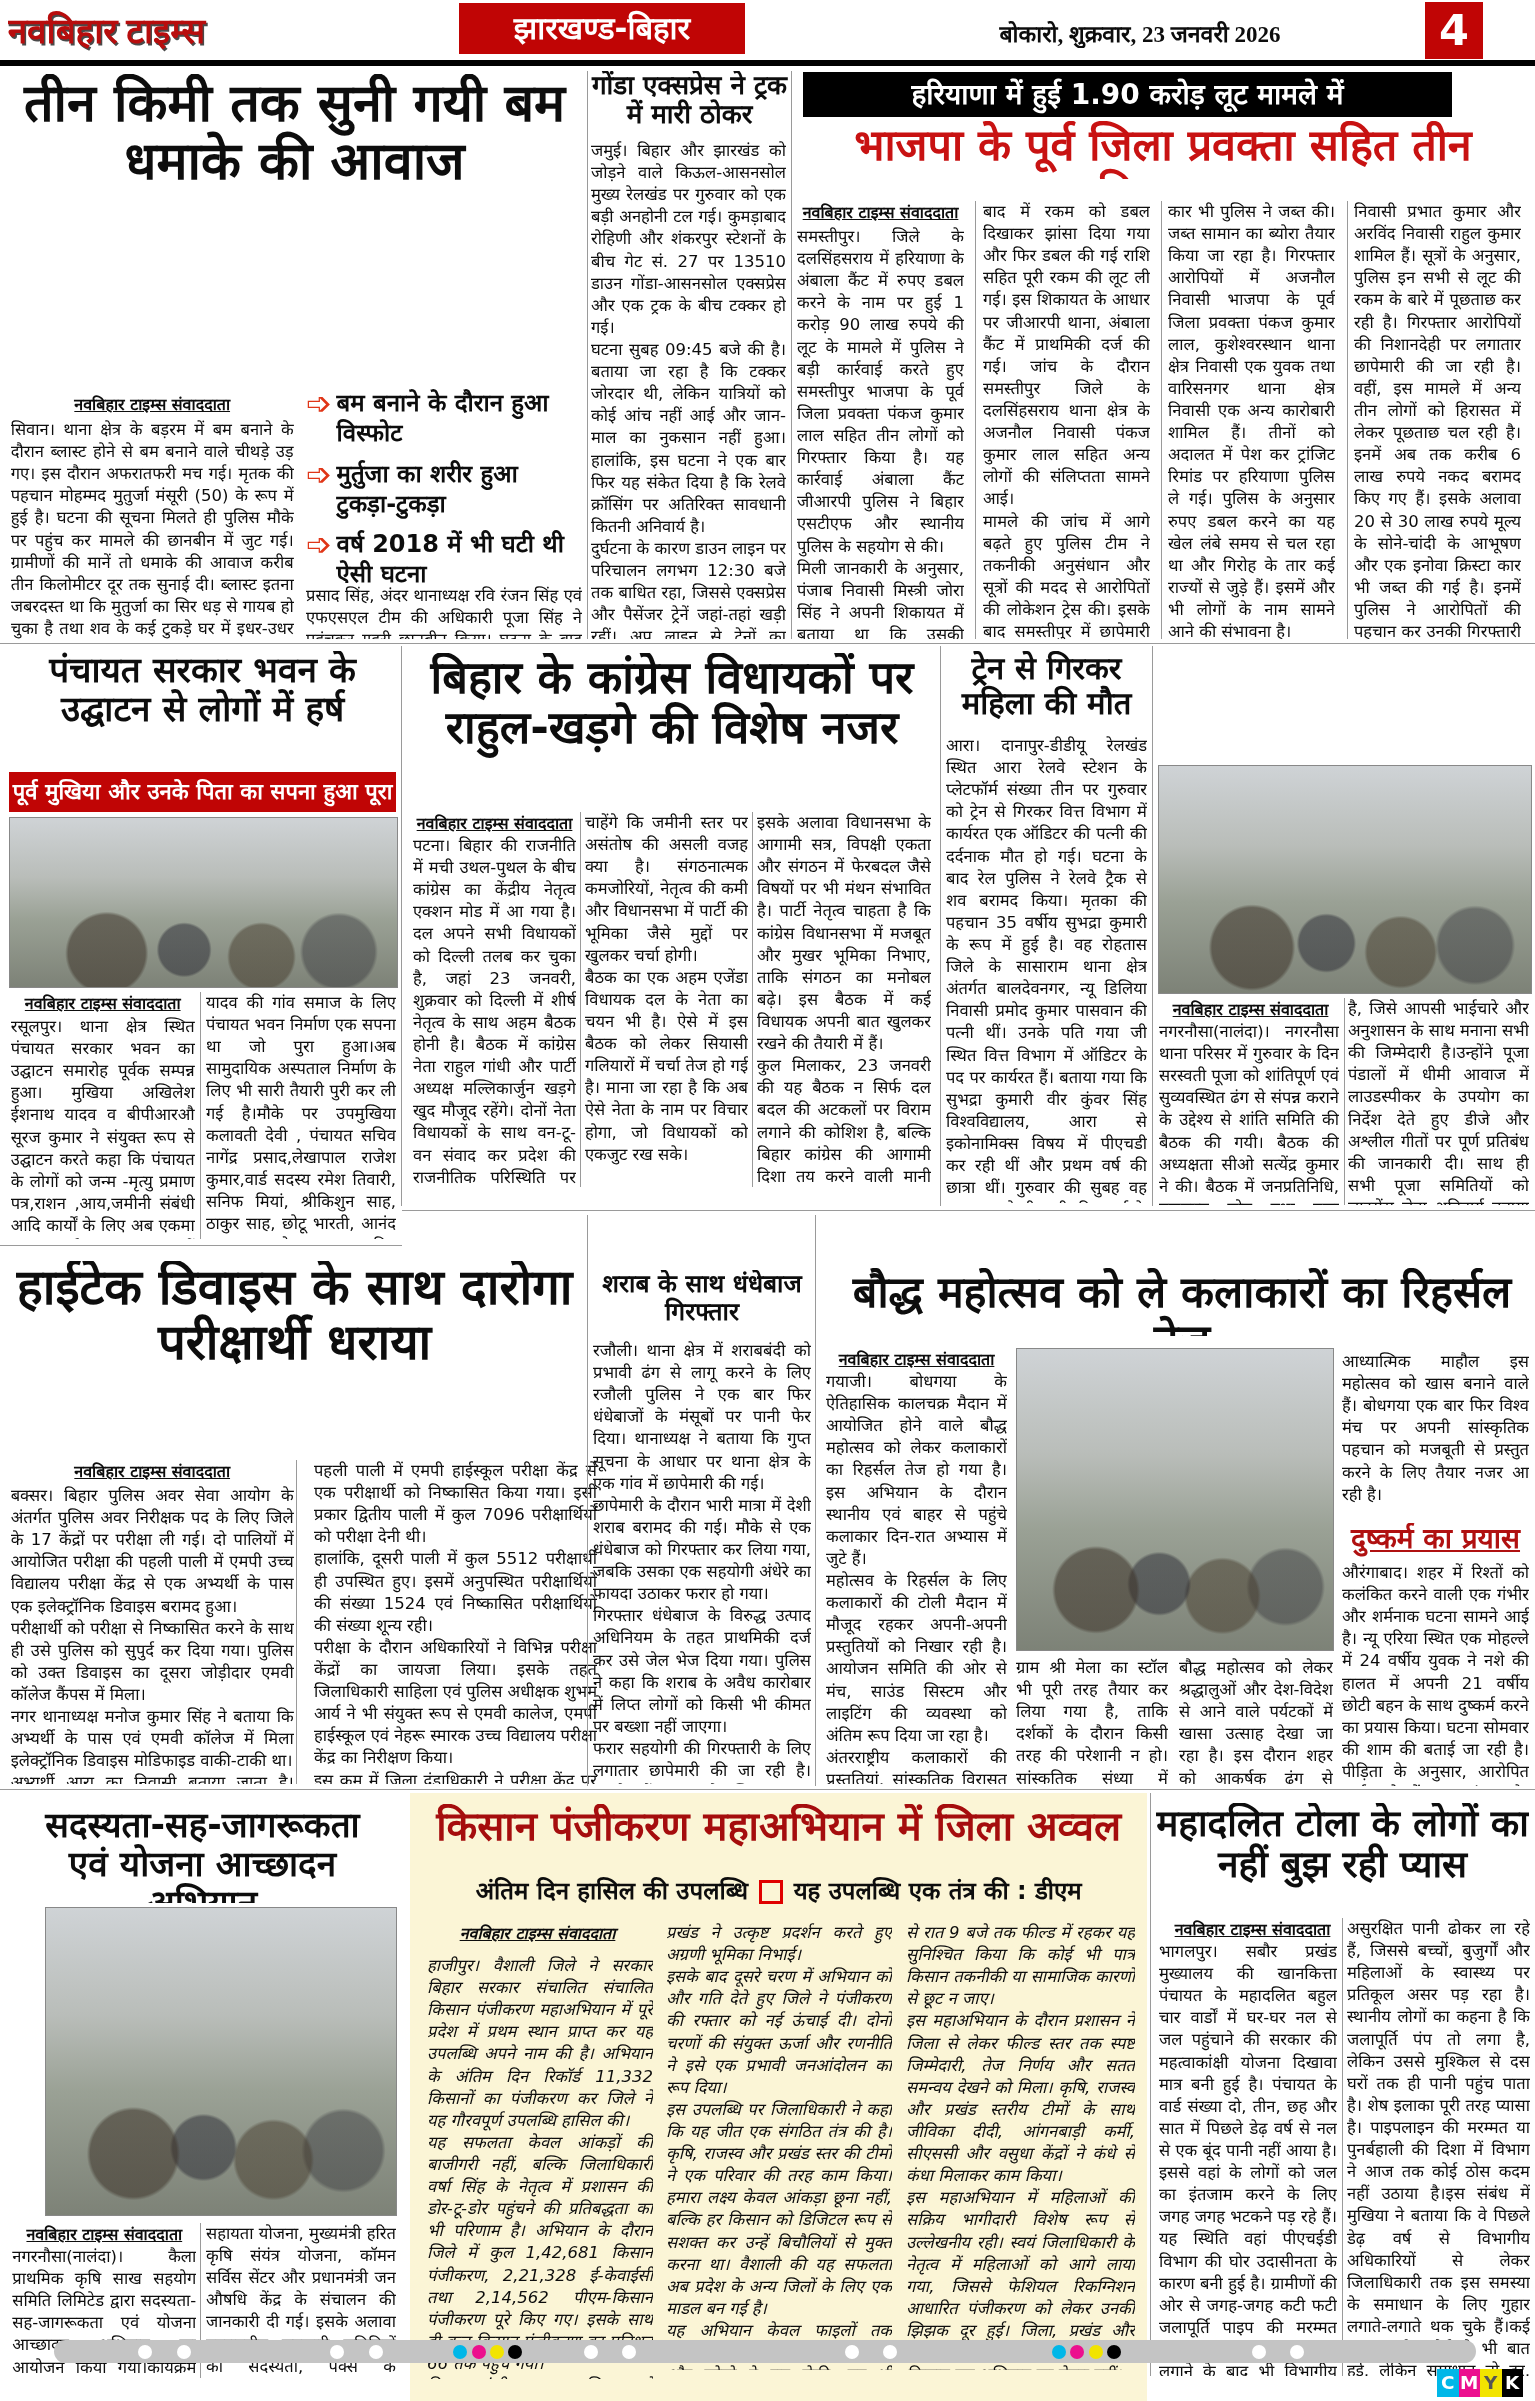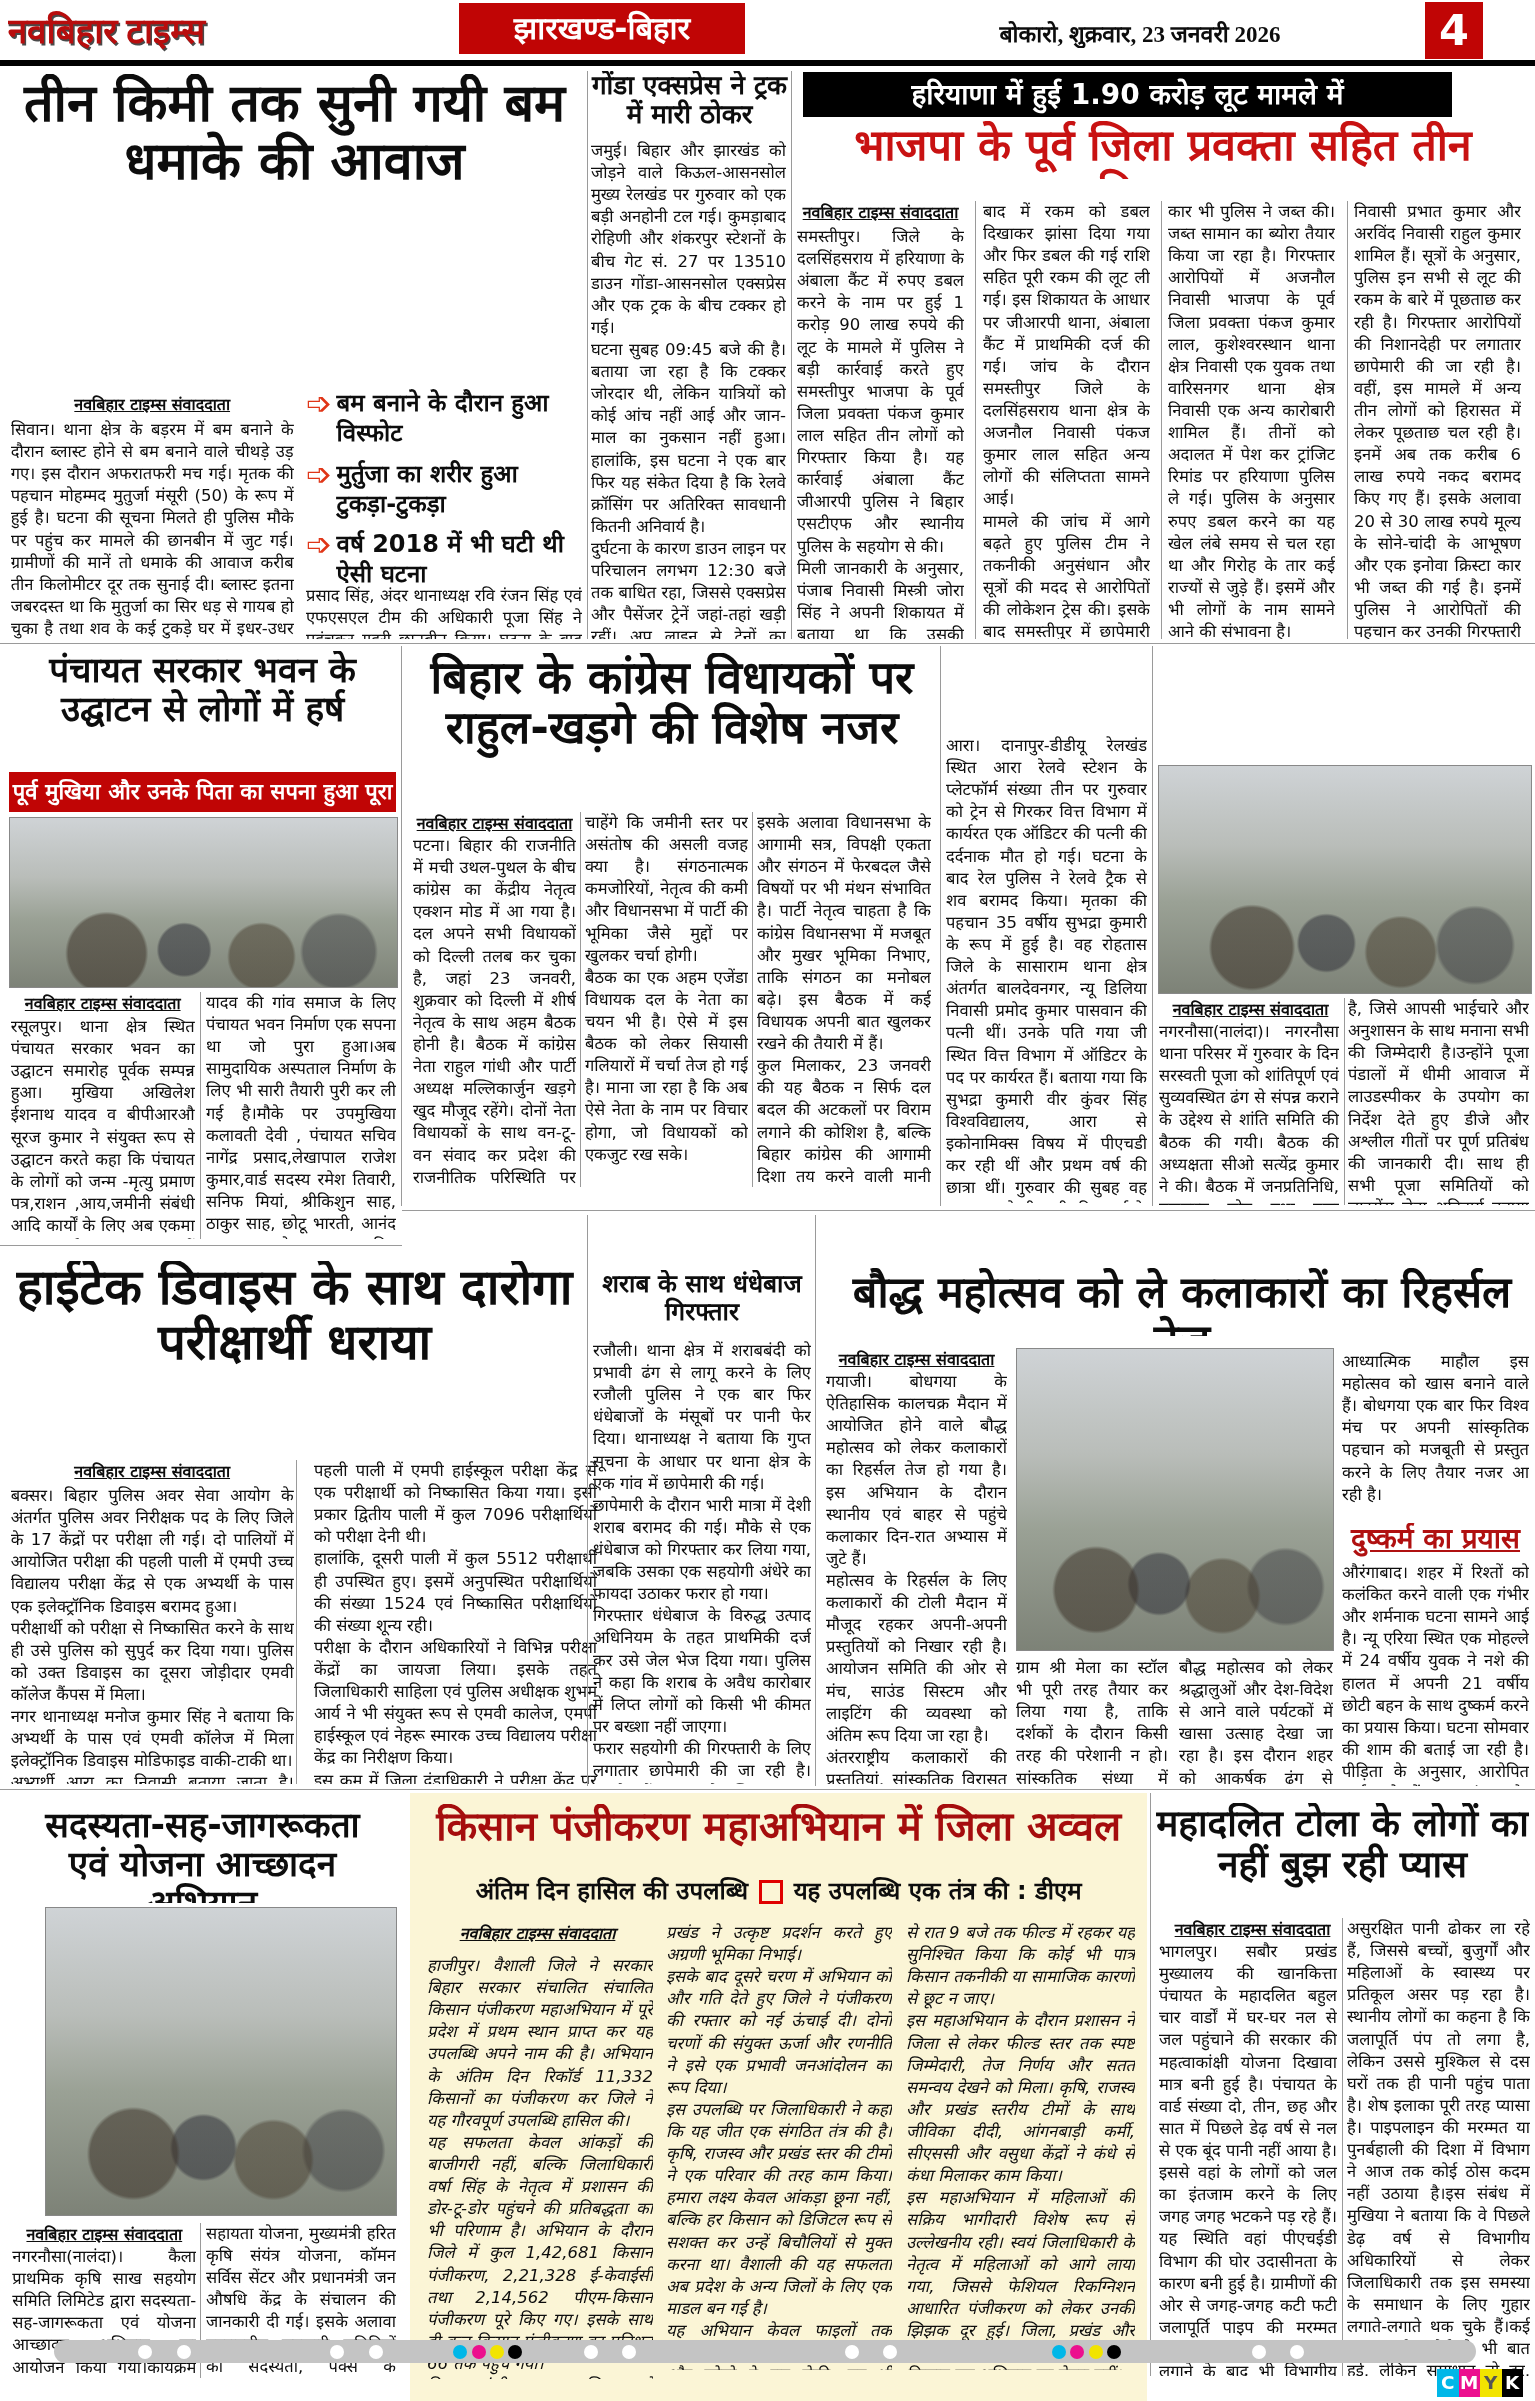--- a/index.html
+++ b/index.html
@@ -102,20 +102,21 @@
   <div class="abs bt" style="left:413px;top:835px;width:163px;height:350px;">पटना। बिहार की राजनीति में मची उथल-पुथल के बीच कांग्रेस का केंद्रीय नेतृत्व एक्शन मोड में आ गया है। दल अपने सभी विधायकों को दिल्ली तलब कर चुका है, जहां 23 जनवरी, शुक्रवार को दिल्ली में शीर्ष नेतृत्व के साथ अहम बैठक होनी है। बैठक में कांग्रेस नेता राहुल गांधी और पार्टी अध्यक्ष मल्लिकार्जुन खड़गे खुद मौजूद रहेंगे। दोनों नेता विधायकों के साथ वन-टू-वन संवाद कर प्रदेश की राजनीतिक परिस्थिति पर मंथन करेंगे। पार्टी नेतृत्व यह जानना</div>
   <div class="abs bt" style="left:585px;top:812px;width:163px;height:373px;">चाहेंगे कि जमीनी स्तर पर असंतोष की असली वजह क्या है। संगठनात्मक कमजोरियों, नेतृत्व की कमी और विधानसभा में पार्टी की भूमिका जैसे मुद्दों पर खुलकर चर्चा होगी।
 बैठक का एक अहम एजेंडा विधायक दल के नेता का चयन भी है। ऐसे में इस बैठक को लेकर सियासी गलियारों में चर्चा तेज हो गई है। माना जा रहा है कि अब ऐसे नेता के नाम पर विचार होगा, जो विधायकों को एकजुट रख सके।</div>
   <div class="abs bt" style="left:757px;top:812px;width:174px;height:373px;">इसके अलावा विधानसभा के आगामी सत्र, विपक्षी एकता और संगठन में फेरबदल जैसे विषयों पर भी मंथन संभावित है। पार्टी नेतृत्व चाहता है कि कांग्रेस विधानसभा में मजबूत और मुखर भूमिका निभाए, ताकि संगठन का मनोबल बढ़े। इस बैठक में कई विधायक अपनी बात खुलकर रखने की तैयारी में हैं।
 कुल मिलाकर, 23 जनवरी की यह बैठक न सिर्फ दल बदल की अटकलों पर विराम लगाने की कोशिश है, बल्कि बिहार कांग्रेस की आगामी दिशा तय करने वाली मानी जा रही है।</div>
   <div class="abs vl" style="left:580px;top:812px;height:375px;"></div>
   <div class="abs vl" style="left:752px;top:812px;height:375px;"></div>
 
   <div class="abs vl" style="left:940px;top:646px;height:560px;"></div>
 
+  <div class="abs h" style="left:946px;top:651px;width:201px;height:81px;font-size:31px;">ट्रेन से गिरकर महिला की मौत</div>
   <div class="abs bt" style="left:946px;top:735px;width:201px;height:468px;">आरा। दानापुर-डीडीयू रेलखंड स्थित आरा रेलवे स्टेशन के प्लेटफॉर्म संख्या तीन पर गुरुवार को ट्रेन से गिरकर वित्त विभाग में कार्यरत एक ऑडिटर की पत्नी की दर्दनाक मौत हो गई। घटना के बाद रेल पुलिस ने रेलवे ट्रैक से शव बरामद किया। मृतका की पहचान 35 वर्षीय सुभद्रा कुमारी के रूप में हुई है। वह रोहतास जिले के सासाराम थाना क्षेत्र अंतर्गत बालदेवनगर, न्यू डिलिया निवासी प्रमोद कुमार पासवान की पत्नी थीं। उनके पति गया जी स्थित वित्त विभाग में ऑडिटर के पद पर कार्यरत हैं। बताया गया कि सुभद्रा कुमारी वीर कुंवर सिंह विश्वविद्यालय, आरा से इकोनामिक्स विषय में पीएचडी कर रही थीं और प्रथम वर्ष की छात्रा थीं। गुरुवार की सुबह वह सासाराम से पीएचडी की पढ़ाई के लिए यूनिवर्सिटी आई थीं।
 इधर, मृतका के रिश्ते के भाई दीपक कुमार ने बताया कि गुरुवार की दोपहर पढ़ाई के बाद वह घर लौटने के लिए आरा रेलवे स्टेशन के प्लेटफॉर्म संख्या तीन से सासाराम पैसेंजर ट्रेन पर चढ़ रही थीं कि उसी दौरान असंतुलित होकर वह ट्रेन से गिर गईं।</div>
 
   <div class="abs vl" style="left:1152px;top:646px;height:560px;"></div>
 
   <div class="abs photo" style="left:1158px;top:765px;width:372px;height:227px;"></div>
   <div class="abs bl" style="left:1162px;top:998px;width:177px;height:20px;">नवबिहार टाइम्स संवाददाता</div>
   <div class="abs bt" style="left:1159px;top:1021px;width:180px;height:184px;">नगरनौसा(नालंदा)। नगरनौसा थाना परिसर में गुरुवार के दिन सरस्वती पूजा को शांतिपूर्ण एवं सुव्यवस्थित ढंग से संपन्न कराने के उद्देश्य से शांति समिति की बैठक की गयी। बैठक की अध्यक्षता सीओ सत्येंद्र कुमार ने की। बैठक में जनप्रतिनिधि, गणमान्य लोग तथा पूजा समितियों के सदस्य शामिल हुए। बैठक को संबोधित करते हुए सीओ सत्येंद्र कुमार ने कहा कि सरस्वती पूजा विद्या, ज्ञान और संस्कृति का पर्व</div>
   <div class="abs bt" style="left:1348px;top:998px;width:181px;height:207px;">है, जिसे आपसी भाईचारे और अनुशासन के साथ मनाना सभी की जिम्मेदारी है।उन्होंने पूजा पंडालों में धीमी आवाज में लाउडस्पीकर के उपयोग का निर्देश देते हुए डीजे और अश्लील गीतों पर पूर्ण प्रतिबंध की जानकारी दी। साथ ही सभी पूजा समितियों को लाइसेंस लेना अनिवार्य बताया गया। थानाध्यक्ष शशिरंजन कुमार मिश्रा ने कहा कि पूजा के दौरान कानून-व्यवस्था, सुरक्षा, यातायात और विसर्जन व्यवस्था को लेकर प्रशासन पूरी तरह सतर्क रहेगा।</div>
   <div class="abs vl" style="left:1344px;top:998px;height:207px;"></div>

